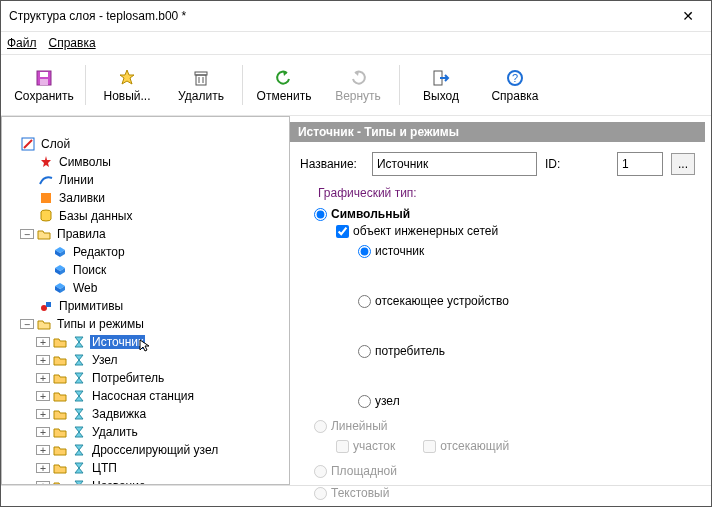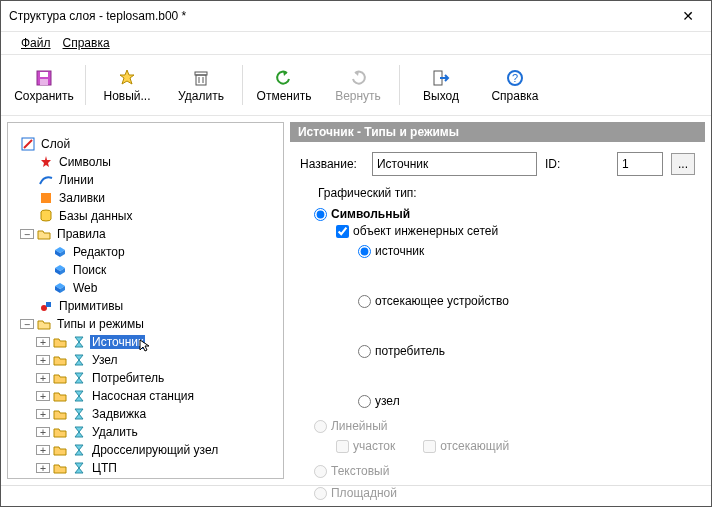--- a/index.html
+++ b/index.html
@@ -1,47 +1,47 @@
 <!DOCTYPE html>
 <html><head>
 <meta charset="utf-8">
 <style>
   html,body{margin:0;padding:0;font-family:"Segoe UI",Tahoma,sans-serif;font-size:12px;color:#000;background:#fff}
   .window{width:712px;height:507px;border:1px solid #555;box-sizing:border-box;display:flex;flex-direction:column;background:#fff}
   .titlebar{height:30px;display:flex;align-items:center;padding:0 8px;border-bottom:1px solid #e5e5e5}
   .titlebar .title{flex:1;font-size:12px}
   .titlebar .close{width:30px;text-align:center;font-size:14px;cursor:pointer}
-  .menubar{height:22px;display:flex;align-items:center;padding:0 20px;gap:12px}
+  .menubar{height:22px;display:flex;align-items:center;padding:0 6px;gap:12px}
   .menubar span{cursor:default}
   .menubar span u{text-decoration:underline}
   .toolbar{height:56px;display:flex;align-items:center;padding:2px 6px;border-top:1px solid #e5e5e5;border-bottom:1px solid #e5e5e5;gap:0}
   .tbtn{display:flex;flex-direction:column;align-items:center;justify-content:center;min-width:60px;height:52px;padding:0 6px;cursor:pointer;border:1px solid transparent;border-radius:3px}
   .tbtn.disabled{color:#9a9a9a;cursor:default}
   .tbtn .ico{height:22px;display:flex;align-items:center;justify-content:center}
   .tbtn .lbl{font-size:12px;white-space:nowrap}
   .tb-sep{width:1px;height:40px;background:#ddd;margin:0 4px}
   .content{flex:1;display:flex;min-height:0}
-  .tree{width:270px;border:1px solid #bdbdbd;margin:6px;overflow:auto;padding:12px}
+  .tree{width:270px;border:1px solid #bdbdbd;overflow:auto;padding:18px}
   .node{display:flex;align-items:center;height:18px;white-space:nowrap}
   .node .tw{width:14px;text-align:center;color:#5a5a5a;font-size:10px;font-family:monospace;border:1px solid #9a9a9a;height:10px;line-height:10px;margin-right:2px;cursor:pointer;box-sizing:border-box}
   .node .ic{width:16px;height:16px;display:flex;align-items:center;justify-content:center;margin-right:3px}
   .node .txt{padding:0 2px}
   .node .txt.sel{background:#2f72d4;color:#fff}
   .ind{display:inline-block}
   .right{flex:1;margin:6px 6px 6px 0;display:flex;flex-direction:column}
   .panel-title{background:#9a9a9a;color:#fff;padding:3px 8px;font-weight:bold;font-size:12px}
   .form{padding:10px 10px 4px 10px}
   .row{display:flex;align-items:center;margin-bottom:10px;gap:8px}
   .row label{min-width:64px}
   input[type=text].wide{flex:1;height:20px;border:1px solid #888;padding:1px 4px;font:inherit}
   input[type=text].id{width:36px;height:20px;border:1px solid #888;padding:1px 4px;font:inherit;text-align:left}
   .btn-sm{height:22px;min-width:24px;border:1px solid #999;background:#f2f2f2;cursor:pointer;font:inherit;padding:0 6px}
   fieldset{border:1px solid #ccc;padding:8px 12px 10px 12px}
   fieldset.inv{border:none;padding:4px 12px 6px 12px}
-  legend{padding:0 4px;color:#000000}
+  legend{padding:0 4px;color:#701a75}
   .opt{display:flex;align-items:center;gap:4px;margin:3px 0}
   .opt input{margin:0}
   .opt.dis{color:#9a9a9a}
   .sub{margin-left:22px}
   .grid2{display:flex;gap:30px;flex-wrap:wrap;margin-left:22px}
   .grid2 .opt{width:160px}
   .statusbar{height:20px;border-top:1px solid #e0e0e0}
   
   svg{display:block}
 </style>
@@ -434,25 +434,25 @@
                 <span>участок</span>
               </div>
             <div class="opt dis">
                 <input type="checkbox" disabled="" style="">
                 <span>отсекающий</span>
               </div>
           </div>
 
           <div class="opt dis" style="margin-top:8px">
               <input type="radio" name="gt" disabled="" style="">
-              <span>Текстовый</span>
+              <span>Площадной</span>
             </div>
           <div class="opt dis" style="margin-top:8px">
               <input type="radio" name="gt" disabled="" style="">
-              <span>Площадной</span>
+              <span>Текстовый</span>
             </div>
         </fieldset>
 
       </div>
     </div>
   </div>
 
   <div class="statusbar"></div>
 </div>
 

